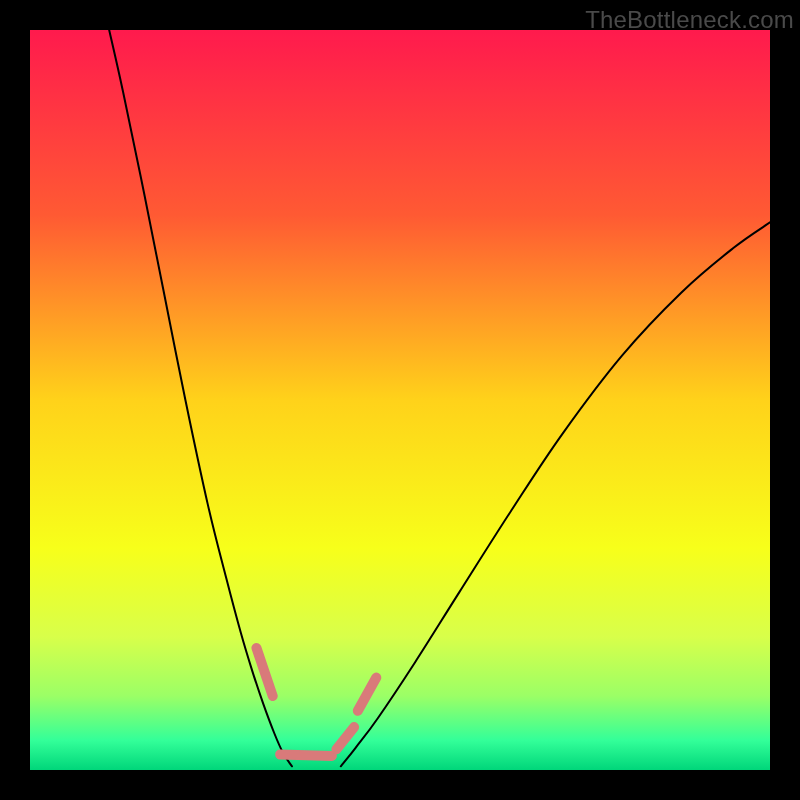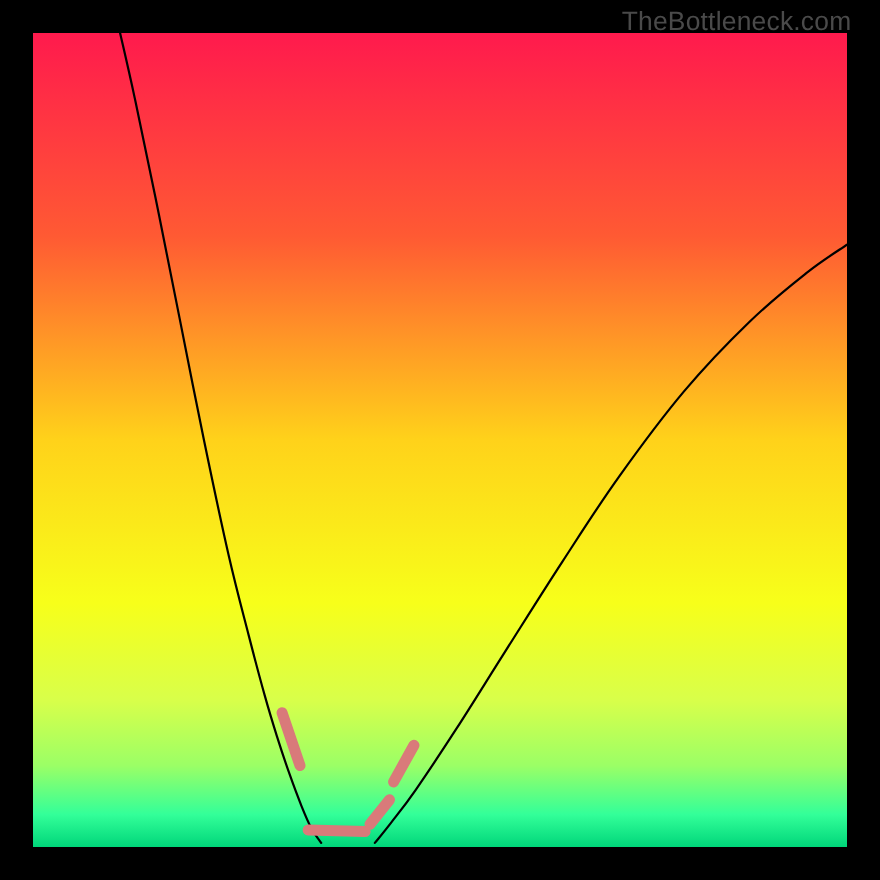--- a/index.html
+++ b/index.html
@@ -21,21 +21,21 @@
     position: absolute;
     left: 30px;
     top: 30px;
     width: 740px;
     height: 740px;
     overflow: hidden;
   }
   .watermark {
     position: absolute;
     top: 6px;
-    right: 26px;
+    right: 6px;
     color: #4a4a4a;
     font-size: 24px;
     font-weight: 500;
     letter-spacing: 0.2px;
     pointer-events: none;
   }
 </style>
 </head>
 <body>
 

